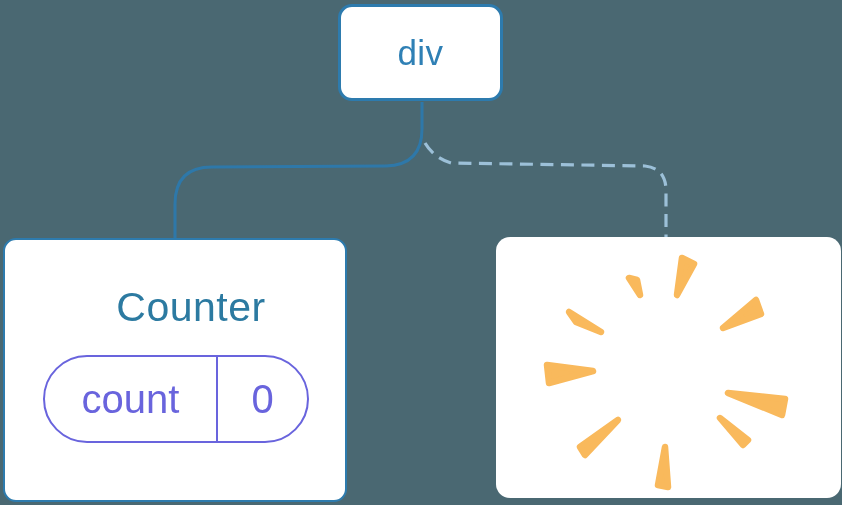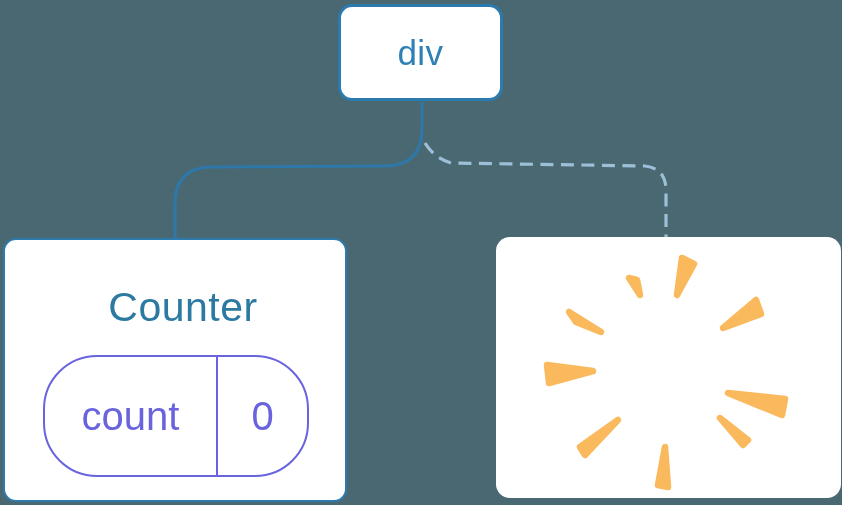--- a/index.html
+++ b/index.html
@@ -61,32 +61,32 @@
   .card-counter {
     position: absolute;
     left: 3px; top: 238px;
     width: 344px; height: 264px;
     background: var(--card_bg);
     border: 2.5px solid var(--node_border);
     border-radius: 13px;
   }
   .counter-title {
     position: absolute;
-    left: 8px; top: 44px;
+    left: 16px; top: 44px;
     width: 100%;
     text-align: center;
     color: var(--counter_text);
     font-size: 41px;
     font-weight: 500;
     letter-spacing: 0.5px;
   }
   .state-pill {
     position: absolute;
     left: 38px; top: 115px;
-    width: 266px; height: 122px;
+    width: 266px; height: 88px;
     border: 2.5px solid var(--purple);
     border-radius: 54px;
     display: flex;
     align-items: stretch;
     overflow: hidden;
     background: var(--card_bg);
   }
   .state-key-cell {
     width: 173px;
     border-right: 2.5px solid var(--purple);

